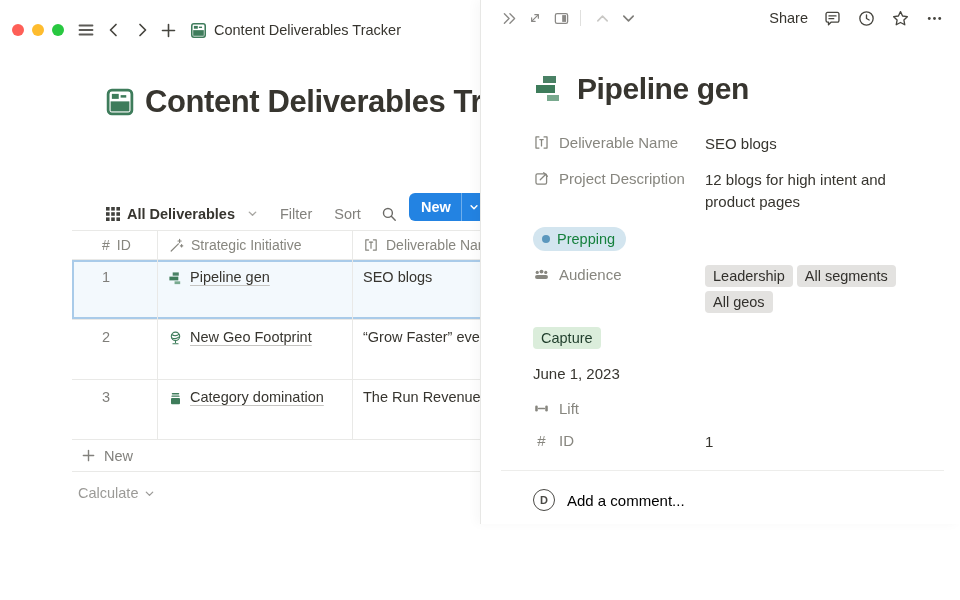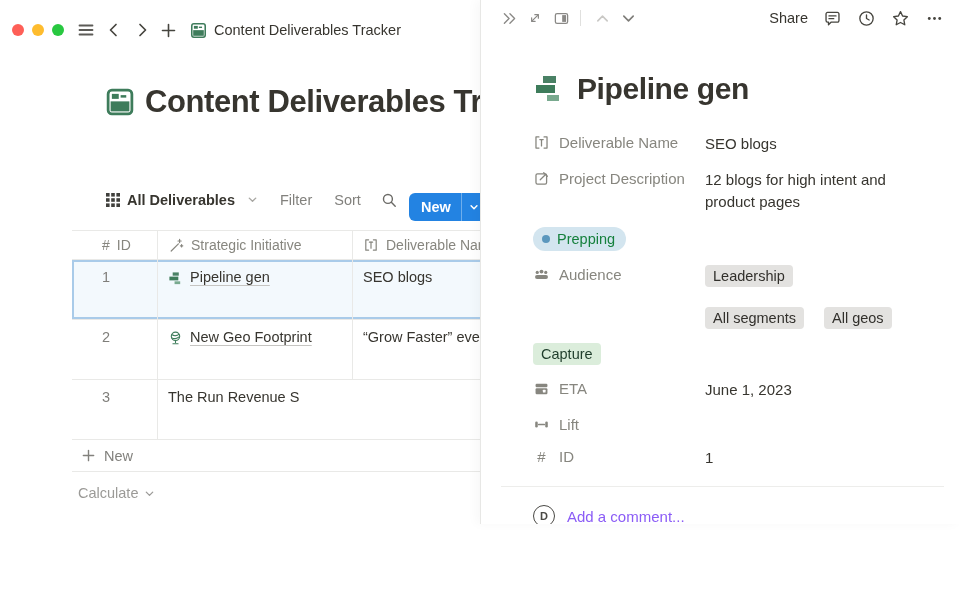--- a/index.html
+++ b/index.html
@@ -21,21 +21,21 @@
   .tb-icon svg { display:block; }
   .tb-title { font-size:14.5px; color:#37352f; margin-left:4px; white-space:nowrap; }
   .ham { margin-left:10px; }
   .navchev { margin-left:4px; color:#46453f; }
   .plus { margin-left:2px; color:#46453f; }
   .doc-ic { margin-left:6px; }
 
   .page-header { position:absolute; top:72px; left:105px; display:flex; align-items:center; gap:10px; width:520px; }
   .page-title { font-size:31px; font-weight:700; letter-spacing:-0.4px; white-space:nowrap; }
 
-  .view-toolbar { position:absolute; top:180px; left:106px; height:30px; display:flex; align-items:flex-start; }
+  .view-toolbar { position:absolute; top:180px; left:106px; height:30px; display:flex; align-items:flex-end; }
   .view-tab { display:flex; align-items:center; gap:7px; font-weight:700; font-size:14.5px; color:#37352f; }
   .view-chev { color:#a8a7a3; margin-left:5px; }
   .tbl-btn { color:#82817d; font-size:14.5px; margin-left:22px; }
   .search-btn { margin-left:20px; color:#6b6a66; display:flex; }
   .dots-btn { margin-left:16px; color:#82817d; font-weight:700; letter-spacing:1px; font-size:14px; }
   .new-btn { position:absolute; left:409px; top:181px; height:28px; display:flex; align-items:stretch; background:#2383e2; border-radius:6px; color:#fff; overflow:hidden; width:80px; }
   .new-btn .lbl { display:flex; align-items:center; padding:0 10px 0 12px; font-weight:700; font-size:14.5px; }
   .new-btn .chev { display:flex; align-items:center; padding:0 7px; border-left:1px solid rgba(255,255,255,.35); }
 
   
@@ -71,31 +71,31 @@
   .chev-en { color:#7d7c78; }
 
   .panel-body { position:absolute; top:36px; left:0; right:0; }
   .ptitle-row { margin:36px 0 0 52px; display:flex; align-items:center; gap:12px; }
   .ptitle { font-size:30px; font-weight:700; letter-spacing:-0.4px; }
   .props { margin:20px 16px 0 52px; }
   .prow { display:flex; align-items:flex-start; min-height:25px; padding:7px 0; }
   .plabel { width:172px; flex:none; display:flex; align-items:center; gap:9px; color:#87867f; font-size:15px; padding-top:1px; }
   .plabel .txt { white-space:nowrap; }
   .pvalue { width:200px; font-size:15px; line-height:22px; color:#37352f; }
-  .tagwrap { display:flex; flex-wrap:wrap; gap:20px;align-items:flex-end; }
+  .tagwrap { display:flex; flex-wrap:wrap; gap:4px;align-items:flex-end; }
   .tag { display:inline-block; height:22px; line-height:22px; padding:0 8px; border-radius:4px; font-size:14.5px; background:#e3e2e0; color:#32302c; white-space:nowrap; }
   .tag.green { background:#dbeddb; color:#1f3d2b; }
   .tag.yellow { background:#fdecc8; color:#4d3b1c; }
   .status-pill { display:inline-flex; align-items:center; gap:7px; height:24px; padding:0 11px 0 9px; border-radius:12px; background:#d3e5ef; color:#15803d; font-size:14.5px; }
   .status-dot { width:8px; height:8px; border-radius:50%; background:#5b97bd; }
   .addprop { color:#87867f; }
   .hr { height:1px; background:#ededeb; margin:10px 0 0 20px; margin-right:16px; }
   .comment-row { margin:16px 16px 0 52px; display:flex; align-items:center; gap:12px; height:26px; }
   .avatar { width:22px; height:22px; border-radius:50%; border:1.4px solid #4a4945; color:#4a4945; font-size:11px; font-weight:700; display:flex; align-items:center; justify-content:center; flex:none; }
-  .comment-ph { color:#8b5cf6; font-size:15px; }
+  .comment-ph { color:#000000; font-size:15px; }
   .hr2 { height:1px; background:#ededeb; margin:15px 16px 0 20px; }
 </style>
 </head>
 <body>
 
 <div class="app">
 
   <div class="main">
 
     <div class="topbar">
@@ -247,20 +247,32 @@
                 </svg>
             </span>
             <span class="ini-link">New Geo Footprint</span>
           </span>
         </div>
         <div class="cell c-del delval">“Grow Faster” event</div>
       </div>
 
       <div class="trow tbody-row">
         <div class="cell c-id idval">3</div>
+        <div class="cell c-ini">
+          <span class="ini-wrap">
+            <span style="display:inline-flex;margin-top:2px;">
+              <svg width="15" height="15" viewBox="0 0 20 20">
+                  <rect x="5" y="2.5" width="10" height="2.2" rx="1" fill="#3e7c5b"></rect>
+                  <rect x="4.5" y="6" width="11" height="1.8" rx="0.9" fill="#3e7c5b"></rect>
+                  <rect x="4" y="9.2" width="12" height="8.5" rx="1.3" fill="#3e7c5b"></rect>
+                </svg>
+            </span>
+            <span class="ini-link">Category domination</span>
+          </span>
+        </div>
         <div class="cell c-del delval">The Run Revenue S</div>
       </div>
 
       <div class="addrow">
         <svg width="15" height="15" viewBox="0 0 16 16" fill="none" stroke="#82817d" stroke-width="1.5" stroke-linecap="round">
             <path d="M8 2.5v11M2.5 8h11"></path>
           </svg>
         <span>New</span>
       </div>
       <div class="calcrow">
@@ -406,30 +418,20 @@
           </div>
         </div>
 
         <div class="prow">
           <div class="pvalue">
             <span class="tag green">Capture</span>
           </div>
         </div>
 
         <div class="prow">
-          <div class="plabel">
-            <span class="prop-ic">
-              <svg width="17" height="17" viewBox="0 0 20 20" fill="currentColor">
-                  <rect x="3" y="4.4" width="14" height="4.2" rx="1.4"></rect>
-                  <rect x="3" y="9.8" width="14" height="7" rx="1.4"></rect>
-                  <rect x="11.6" y="11.6" width="3.2" height="3.2" fill="#fff" rx="0.6"></rect>
-                </svg>
-            </span>
-            <span class="txt">ETA</span>
-          </div>
           <div class="pvalue">June 1, 2023</div>
         </div>
 
         <div class="prow">
           <div class="plabel">
             <span class="prop-ic">
               <svg width="17" height="17" viewBox="0 0 20 20" fill="currentColor">
                   <rect x="2.6" y="6.4" width="3" height="7.2" rx="1.5"></rect>
                   <rect x="14.4" y="6.4" width="3" height="7.2" rx="1.5"></rect>
                   <rect x="5.8" y="9" width="8.4" height="2" rx="1"></rect>

